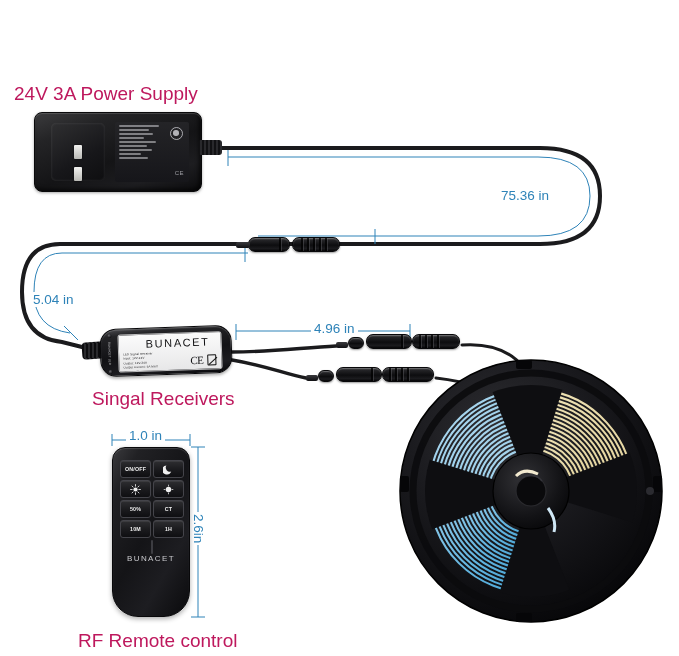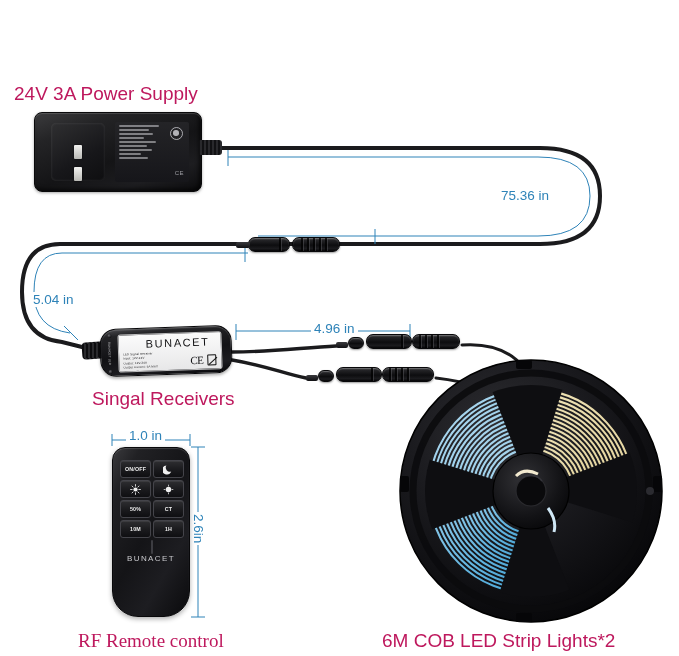--- a/index.html
+++ b/index.html
@@ -509,21 +509,21 @@
 
       <div class="rbtn">
         <span>1H</span>
       </div>
     </div>
 
     <div class="remote-seam"></div>
     <div class="remote-brand">BUNACET</div>
   </div>
 
-  <div class="caption" style="left:78px; top:630px;font-family:Liberation Serif, serif;">RF Remote control</div>
+  <div class="caption" style="left:78px; top:630px;">RF Remote control</div>
 
   <svg class="reel" viewBox="0 0 266 266" width="266" height="266">
     <defs>
       <radialGradient id="flangeGrad" cx="38%" cy="30%" r="78%">
         <stop offset="0%" stop-color="#2f2f33"></stop>
         <stop offset="45%" stop-color="#1a1a1e"></stop>
         <stop offset="100%" stop-color="#050507"></stop>
       </radialGradient>
       <linearGradient id="warmStrip" x1="0" y1="0" x2="1" y2="1">
         <stop offset="0%" stop-color="#f6ecc4"></stop>
@@ -611,15 +611,14 @@
 
     <g fill="#060608">
       <rect x="118" y="2" width="16" height="9" rx="2"></rect>
       <rect x="255" y="118" width="9" height="16" rx="2"></rect>
       <rect x="118" y="255" width="16" height="9" rx="2"></rect>
       <rect x="2" y="118" width="9" height="16" rx="2"></rect>
     </g>
     <circle cx="252" cy="133" r="4" fill="#2b2b30"></circle>
   </svg>
 
-  <div class="caption" style="left:382px; top:630px;">6M COB LED Strip Lights*2</div>
 
 </div>
 
 </body></html>

